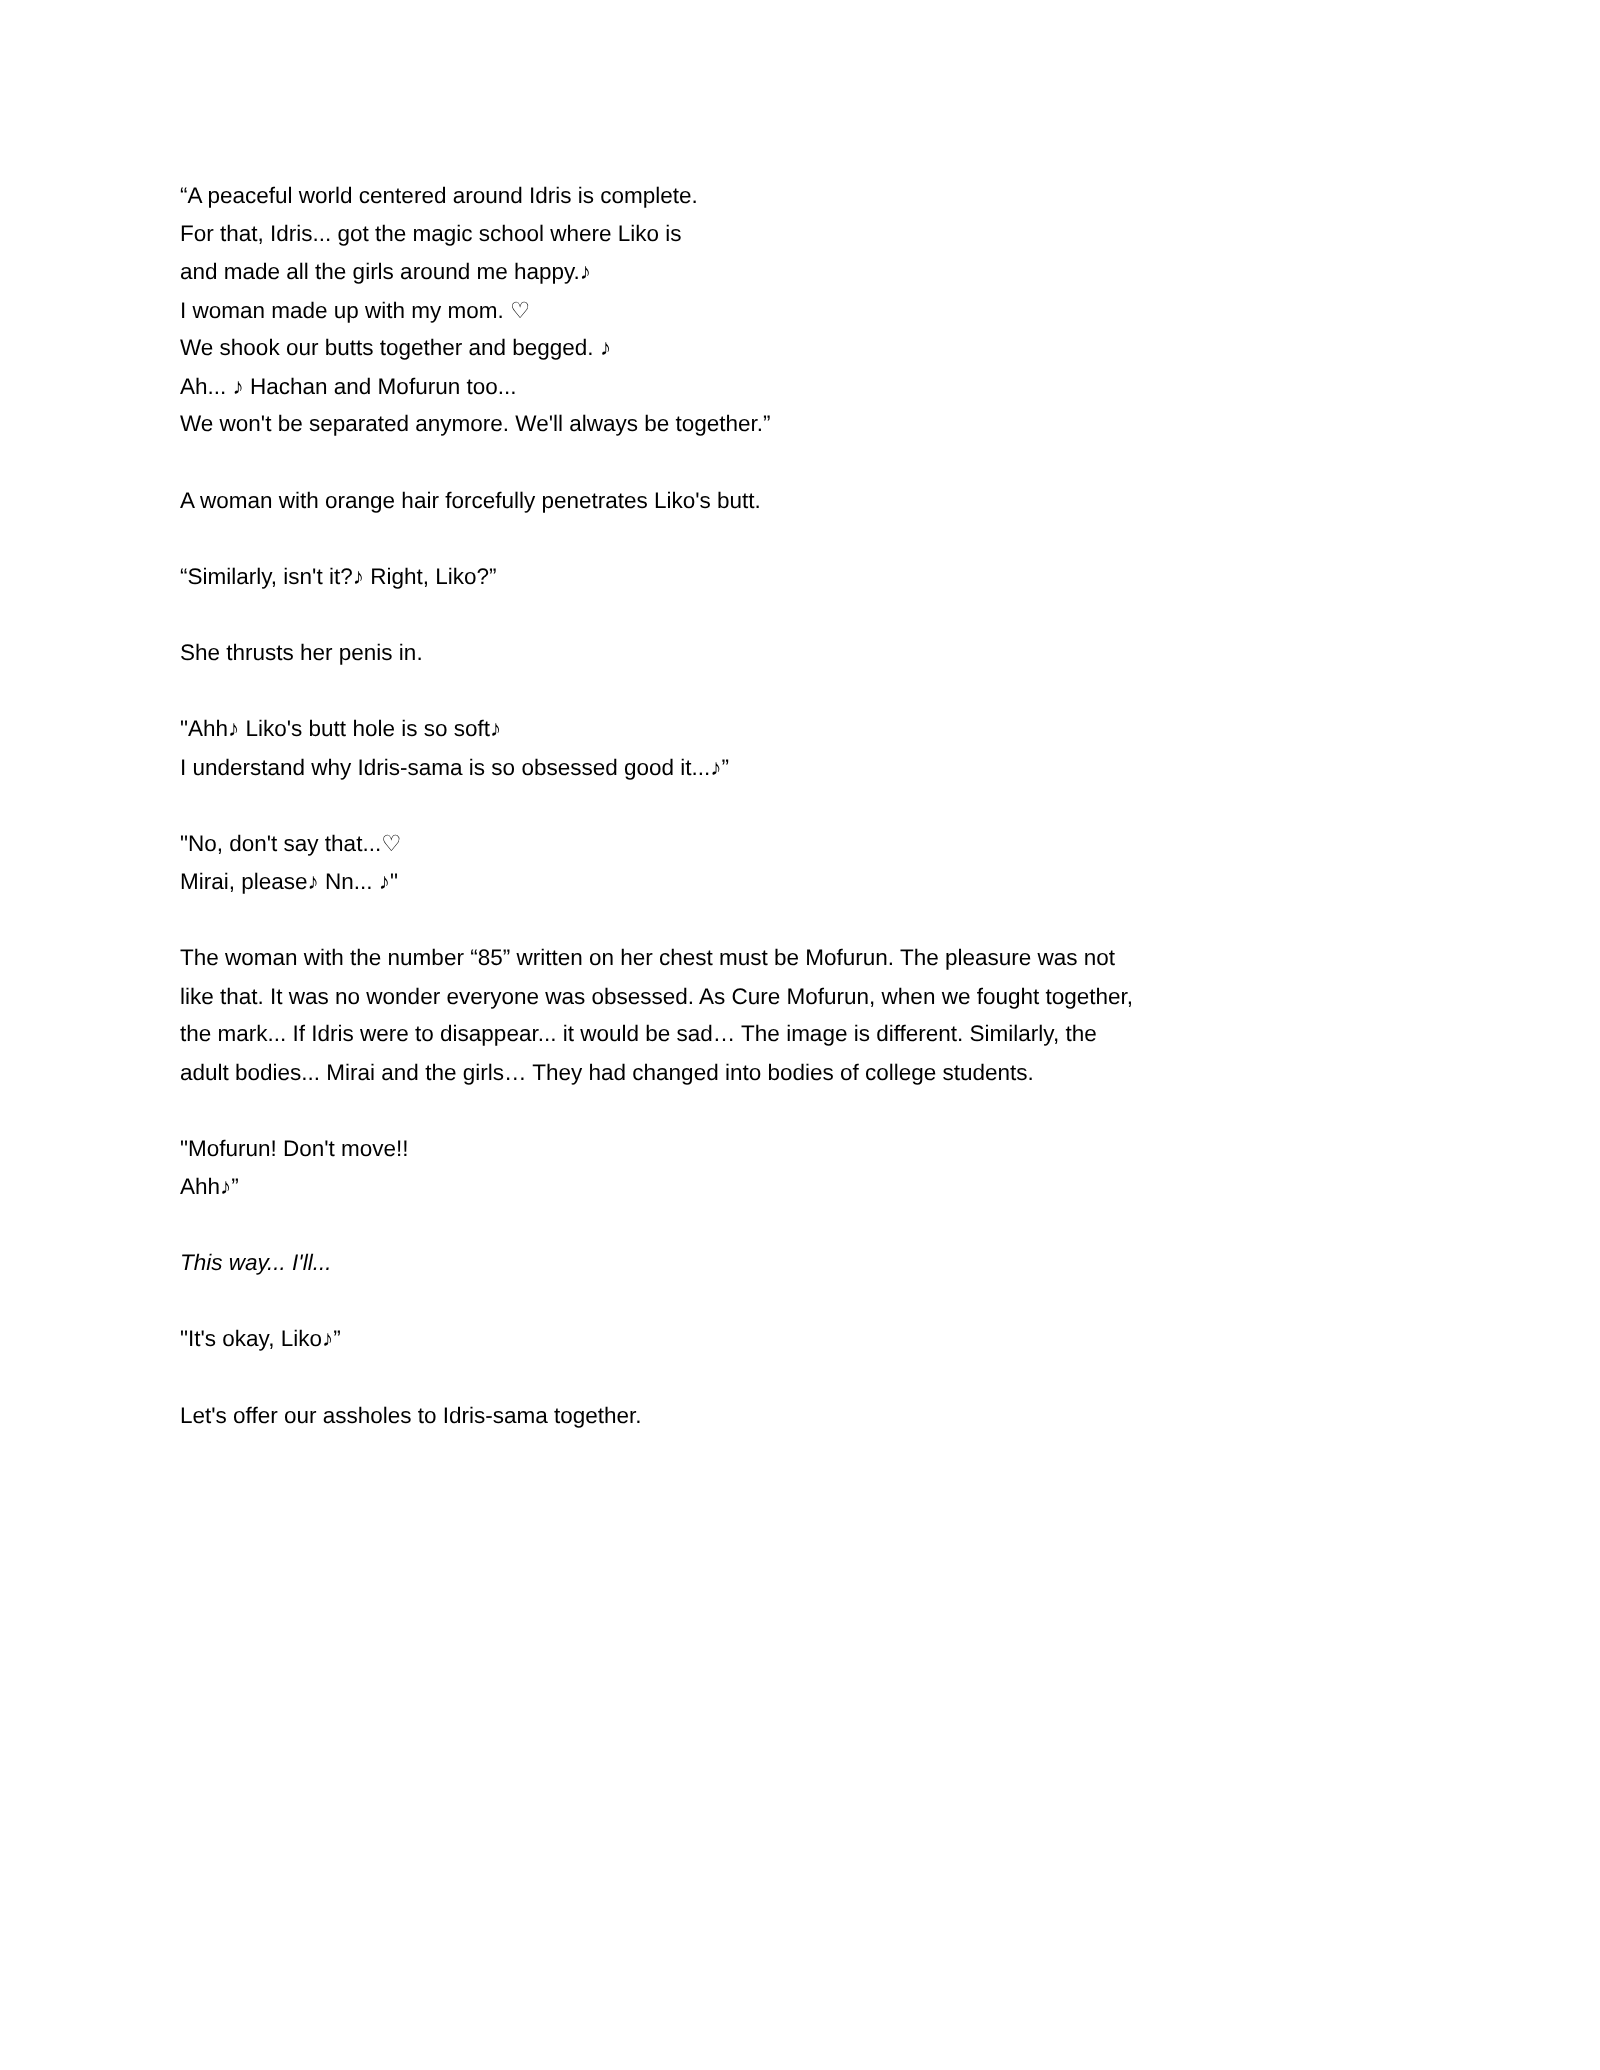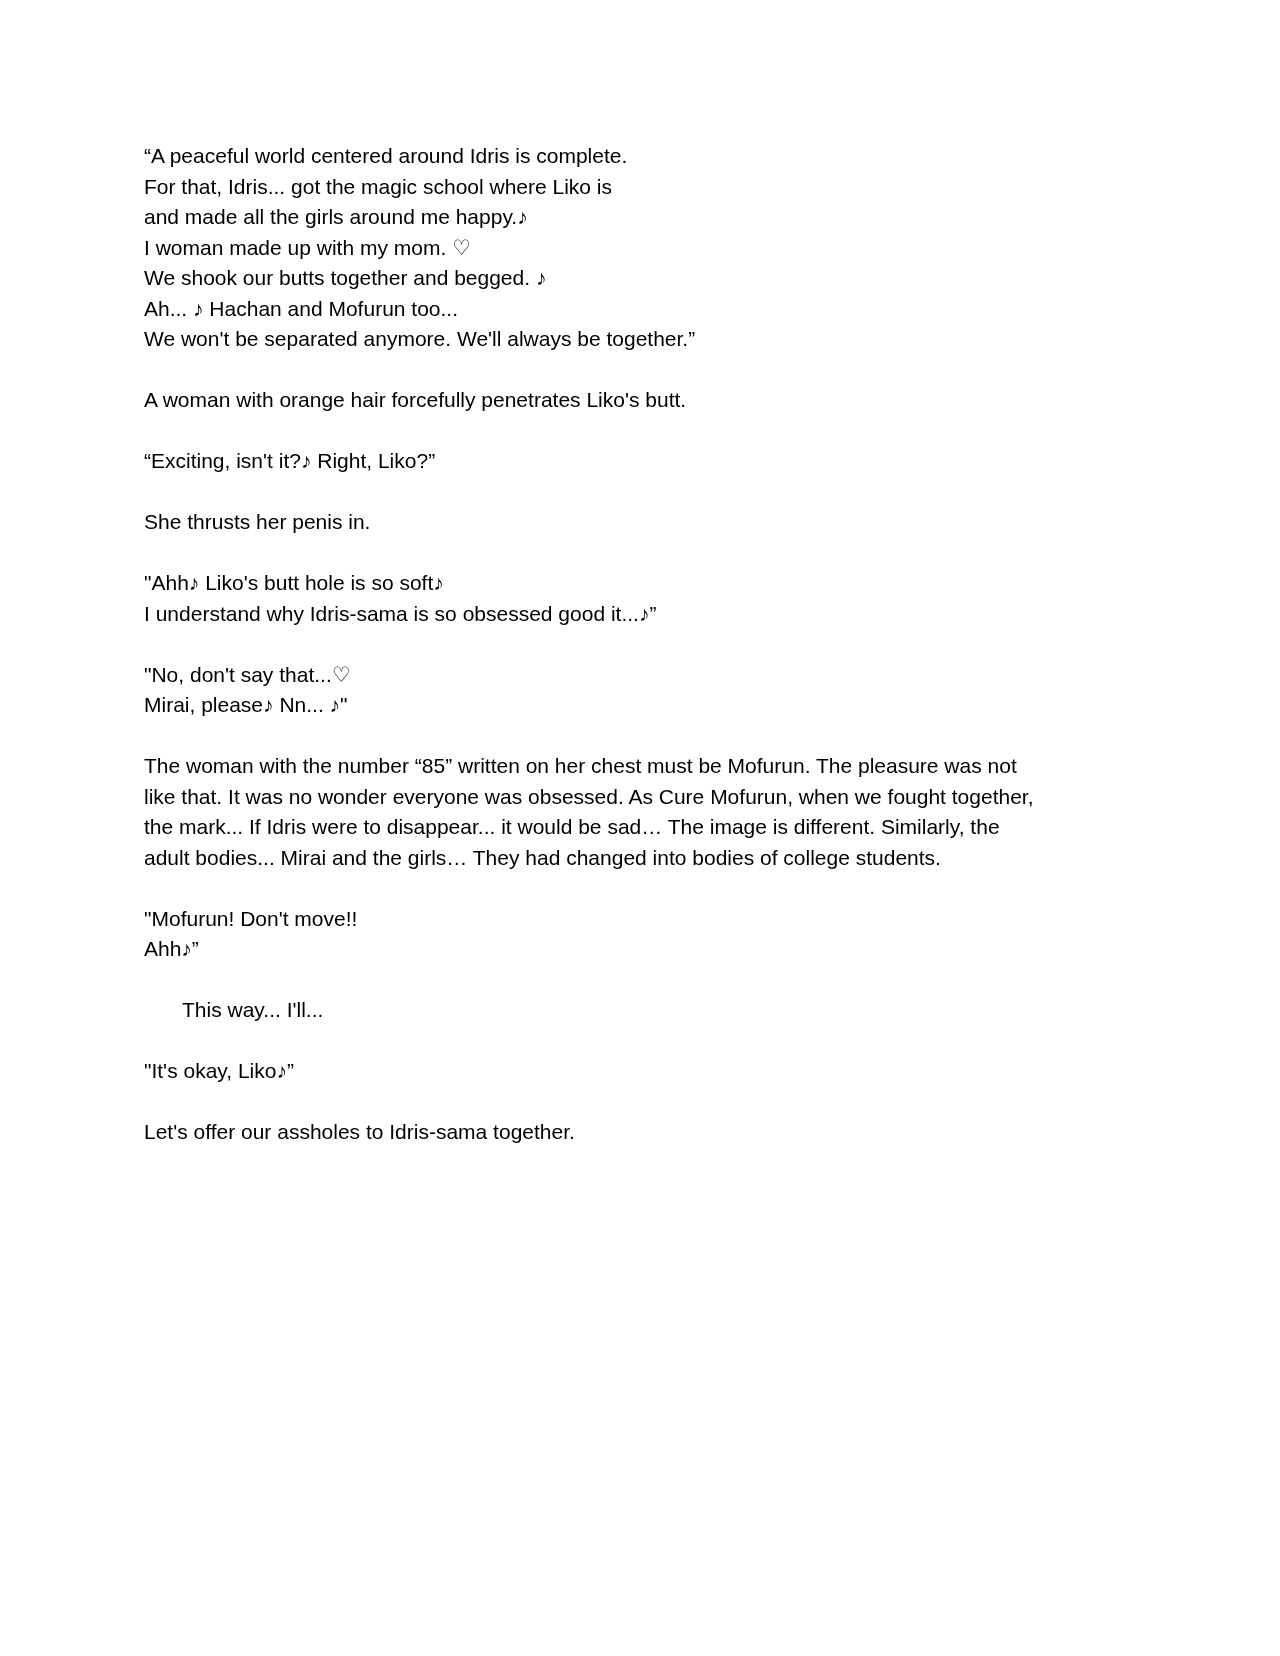--- a/index.html
+++ b/index.html
@@ -13,56 +13,56 @@
     height: 1656px;
     background: #ffffff;
     overflow: hidden;
     font-family: "Liberation Sans", "DejaVu Sans", sans-serif;
   }
   .text-body {
     position: absolute;
     left: 144px;
     top: 141px;
     width: 990px;
-    font-size: 21px;
+    font-size: 18px;
     line-height: 30.5px;
     color: #000000;
     -webkit-font-smoothing: antialiased;
   }
   .block {
     margin: 0 0 30.5px 0;
     padding: 0;
   }
   .block:last-child { margin-bottom: 0; }
   .line {
     white-space: pre;
   }
   .italic {
-    margin-left: 38px;
+    font-style: italic;
   }
 </style>
 </head>
 <body>
 
 <div class="page">
   <div class="text-body" id="text-body" style="color: rgb(0, 0, 0);">
       <div class="block">
         <div class="line">“A peaceful world centered around Idris is complete.</div>
         <div class="line">For that, Idris... got the magic school where Liko is</div>
         <div class="line">and made all the girls around me happy.♪</div>
         <div class="line">I woman made up with my mom. ♡</div>
         <div class="line">We shook our butts together and begged. ♪</div>
         <div class="line">Ah... ♪ Hachan and Mofurun too...</div>
         <div class="line">We won't be separated anymore. We'll always be together.”</div>
       </div>
       <div class="block">
         <div class="line">A woman with orange hair forcefully penetrates Liko's butt.</div>
       </div>
       <div class="block">
-        <div class="line">“Exciting, isn't it?♪ Right, Liko?”</div>
+        <div class="line">“Similarly, isn't it?♪ Right, Liko?”</div>
       </div>
       <div class="block">
         <div class="line">She thrusts her penis in.</div>
       </div>
       <div class="block">
         <div class="line">"Ahh♪ Liko's butt hole is so soft♪</div>
         <div class="line">I understand why Idris-sama is so obsessed good it...♪”</div>
       </div>
       <div class="block">
         <div class="line">"No, don't say that...♡</div>

